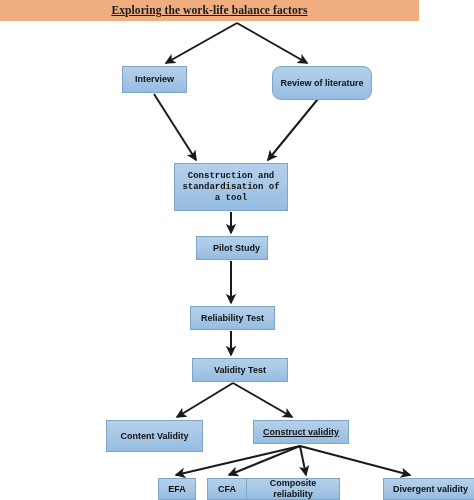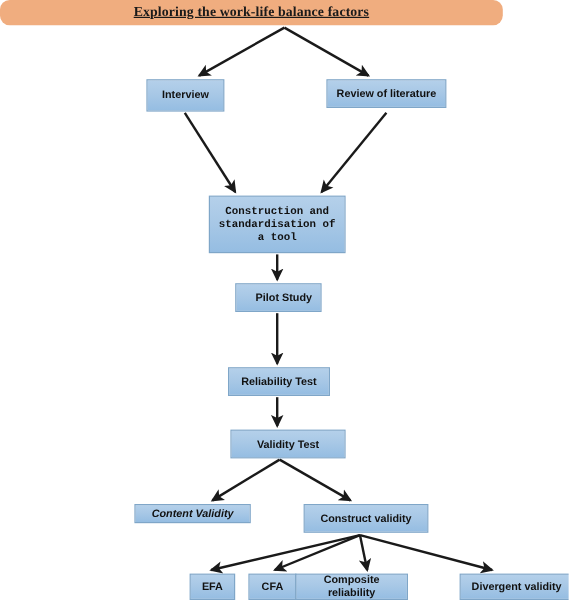--- a/index.html
+++ b/index.html
@@ -16,21 +16,20 @@
     overflow: hidden;
     font-family: "Liberation Sans", sans-serif;
   }
   #header-bar {
     position: absolute;
     left: 0;
     top: 0;
     width: 419px;
     height: 21px;
     background: #f0ad7f;
-    border-radius: 8px;
   }
   #header-title {
     position: absolute;
     left: 0;
     top: 0;
     width: 419px;
     height: 21px;
     line-height: 21px;
     text-align: center;
     font-family: "Liberation Serif", serif;
@@ -62,27 +61,27 @@
     display: flex;
     align-items: center;
     text-align: center;
     padding: 1px 3px;
   }
   .node span {
     display: block;
     width: 100%;
   }
   #node-interview      { left: 122px; top: 66px;  width: 65px;  height: 27px; }
-  #node-review         { left: 272px; top: 66px;  width: 100px; height: 24px; }
+  #node-review         { left: 272px; top: 66px;  width: 100px; height: 34px; border-radius: 9px; }
   #node-construction   { left: 174px; top: 163px; width: 114px; height: 48px; font-family: Liberation Mono, monospace; }
   #node-pilot          { left: 196px; top: 236px; width: 72px;  height: 24px; padding-left: 12px; }
   #node-reliability    { left: 190px; top: 306px; width: 85px;  height: 24px; }
   #node-validity       { left: 192px; top: 358px; width: 96px;  height: 24px; }
-  #node-content-val    { left: 112px; top: 420px; width: 97px;  height: 16px; font-style: italic; }
-  #node-construct-val  { left: 253px; top: 420px; width: 104px;  height: 24px; }
+  #node-content-val    { left: 106px; top: 420px; width: 97px;  height: 32px; }
+  #node-construct-val  { left: 253px; top: 420px; width: 96px;  height: 24px; text-decoration: underline; }
   #node-efa            { left: 158px; top: 478px; width: 38px;  height: 22px; }
   #node-cfa            { left: 207px; top: 478px; width: 40px;  height: 22px; }
   #node-composite      { left: 246px; top: 478px; width: 94px; height: 22px; }
   #node-divergent      { left: 383px; top: 478px; width: 95px;  height: 22px; }
 </style>
 </head>
 <body>
 
 <div id="page">
 

